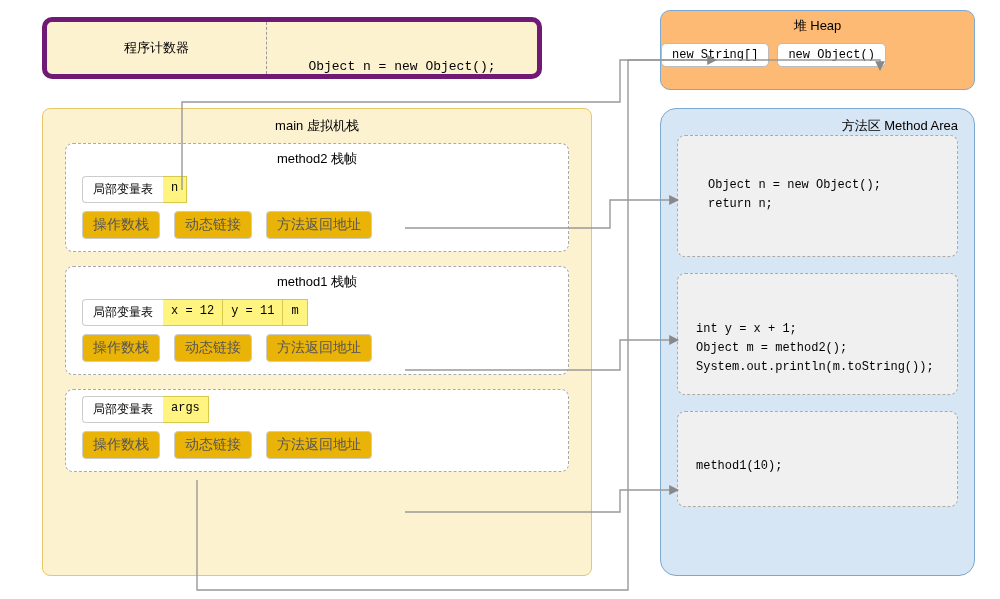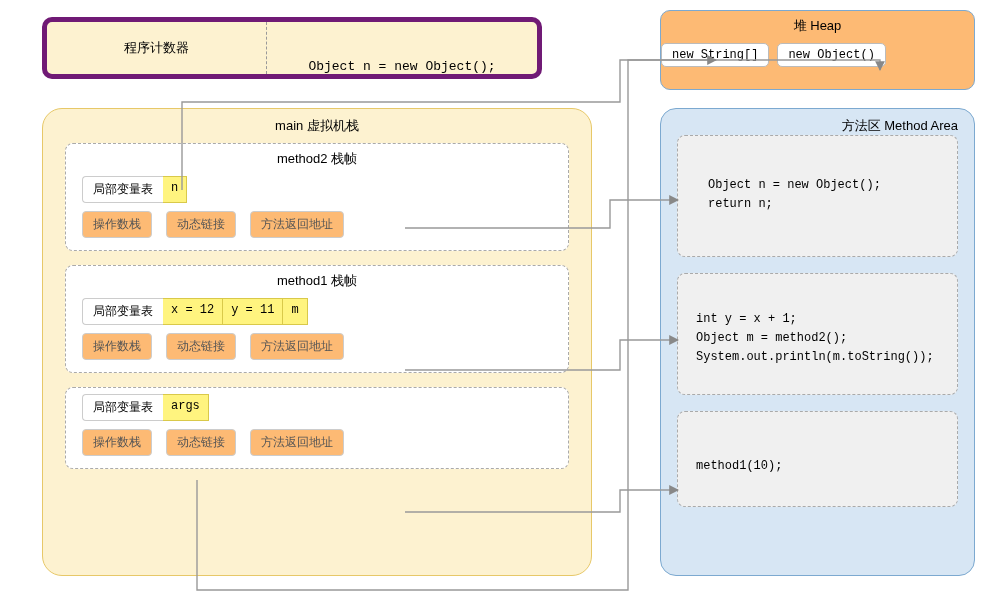--- a/index.html
+++ b/index.html
@@ -59,45 +59,45 @@
   
   .chip {
     background: #fff;
     border: 1px solid #bbb;
     border-radius: 5px;
     padding: 4px 10px;
     font-size: 12px;
     display: inline-block;
   }
   .chip-gray {
-    background: #fdba74;
+    background: #eab308;
     border: 1px solid #ccc;
     border-radius: 4px;
     padding: 4px 10px;
-    font-size: 12px;
+    font-size: 14px;
     color: #555;
     display: inline-block;
   }
   .chip-yellow {
     background: #fff47f;
     border: 1px solid #d9c94a;
     border-radius: 0;
     padding: 4px 8px;
     font-size: 12px;
     display: inline-block;
   }
   
   
   .vmstack {
     position: absolute;
     left: 42px; top: 108px;
     width: 550px; height: 468px;
     background: #fdf2d0;
     border: 1px solid #e7c868;
-    border-radius: 20px;
+    border-radius: 8px;
     padding: 8px 22px 10px;
   }
   .vmstack-title { text-align: center; font-weight: 500; margin-bottom: 8px; }
   
   .frame {
     background: #fff;
     border: 1px dashed #aaa;
     border-radius: 8px;
     margin-bottom: 14px;
     padding: 6px 16px 12px;
@@ -137,21 +137,21 @@
     border: 1px dashed #aaa;
     border-radius: 8px;
     padding: 20px 14px;
     margin-bottom: 16px;
     font-family: "Consolas", "Courier New", monospace;
     font-size: 12px;
     line-height: 1.6;
     white-space: pre;
   }
   .code-block.tall1 { height: 122px; padding-top: 40px; padding-left: 30px; }
-  .code-block.tall2 { height: 122px; padding-top: 36px; padding-left: 18px; }
+  .code-block.tall2 { height: 122px; padding-top: 46px; padding-left: 18px; }
   .code-block.short { height: 96px; padding-top: 45px; padding-left: 18px; }
   
   svg.arrows {
     position: absolute;
     left: 0; top: 0;
     width: 1000px; height: 599px;
     pointer-events: none;
   }
 </style>
 </head>

